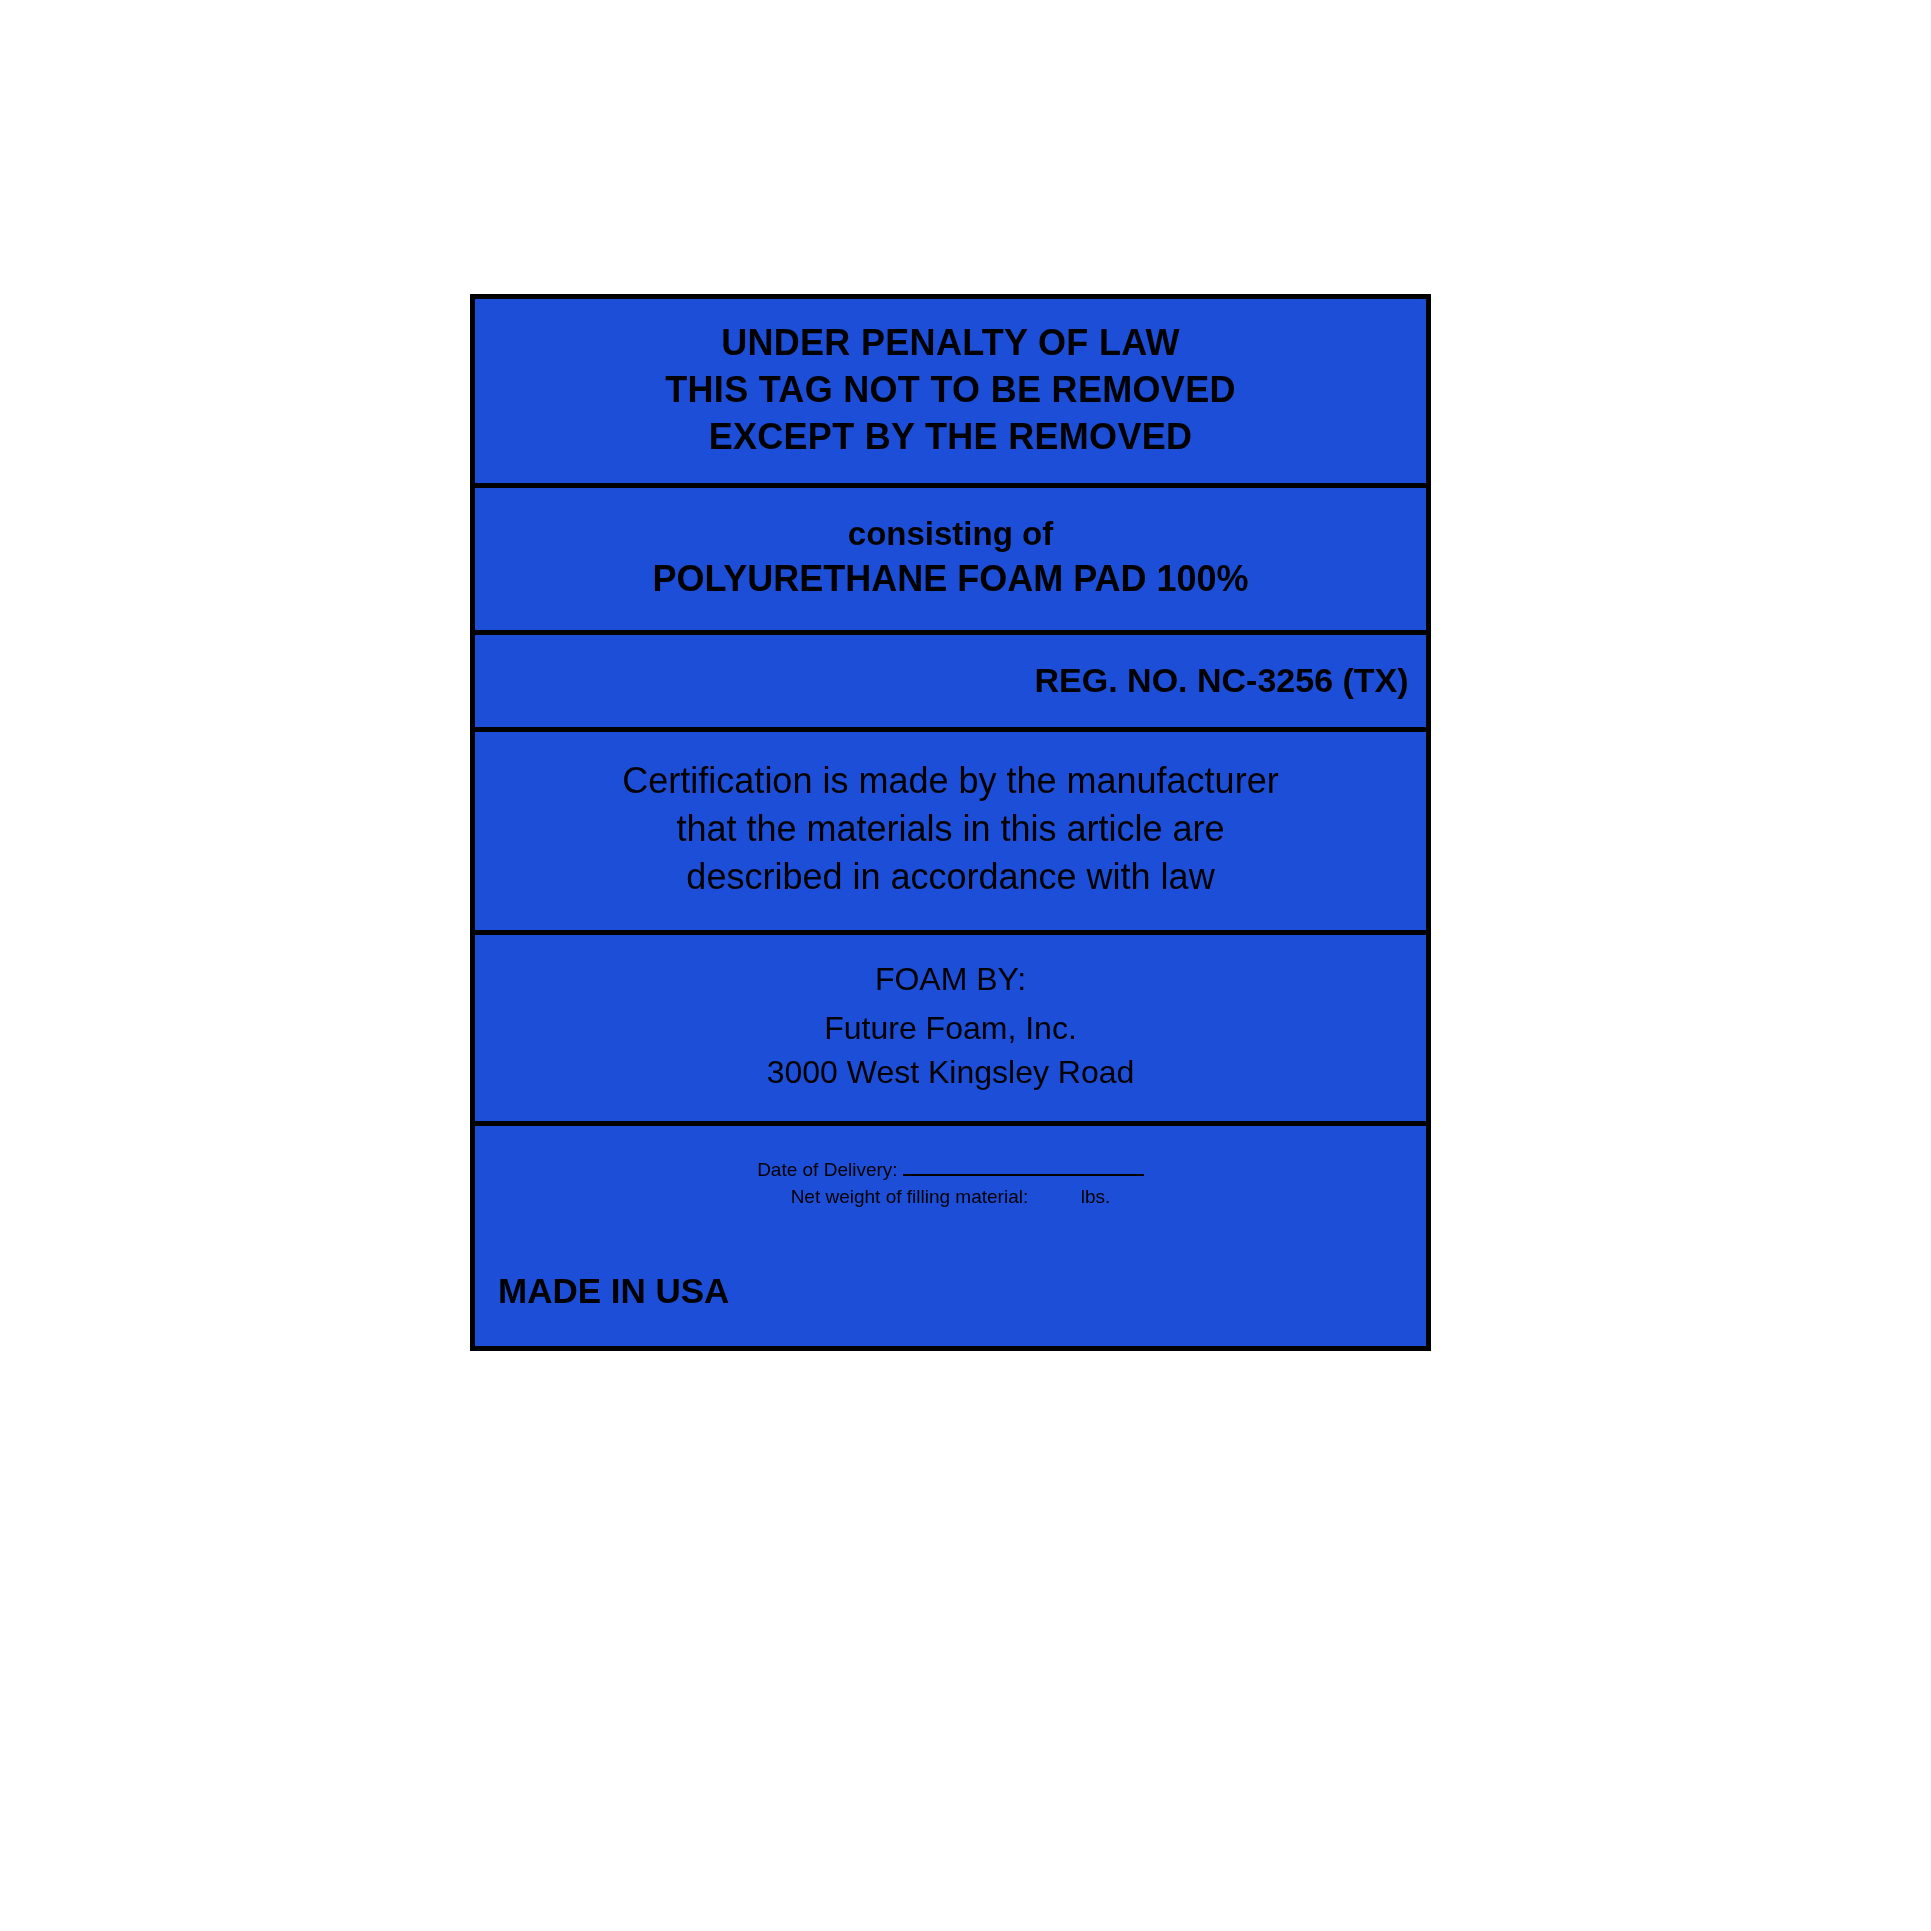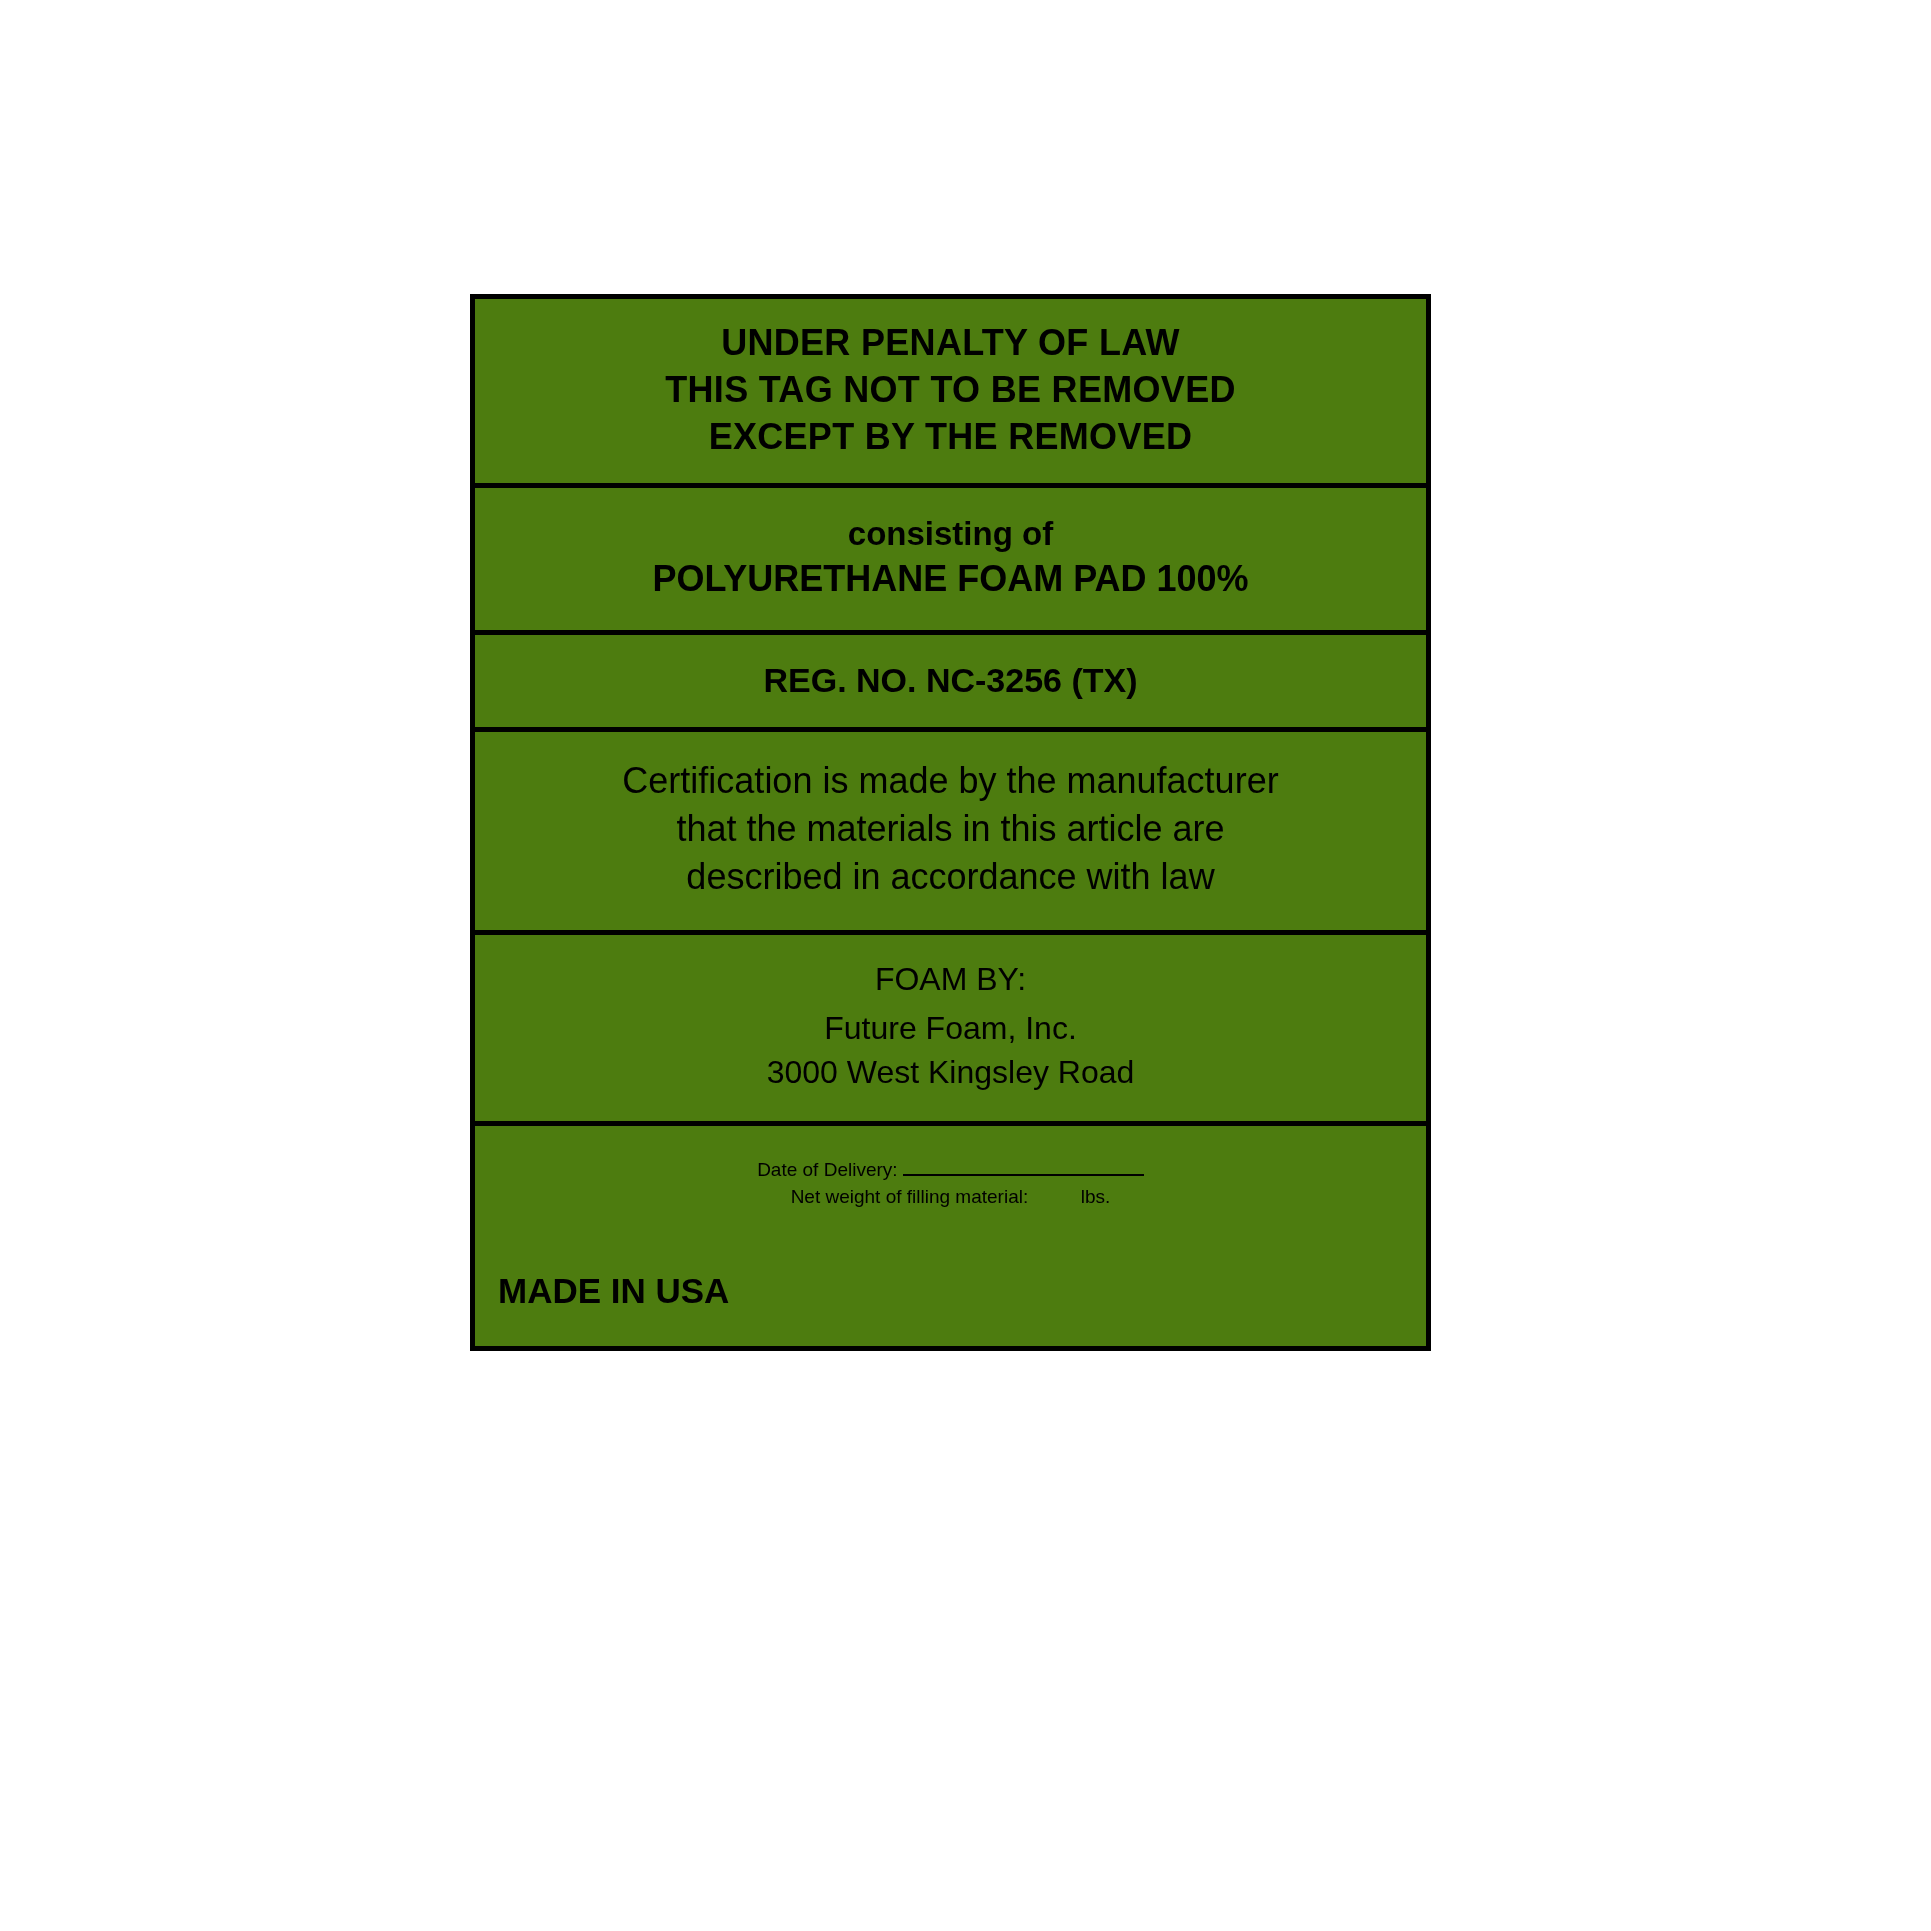--- a/index.html
+++ b/index.html
@@ -15,21 +15,21 @@
     position: relative;
   }
 
   .law-tag {
     position: absolute;
     left: 470px;
     top: 294px;
     width: 961px;
     border: 5.8px solid #000000;
     box-sizing: border-box;
-    background: #4d7c0f;
+    background: #1d4ed8;
   }
 
   .section {
     border-bottom: 5.8px solid #000000;
     box-sizing: border-box;
     padding: 13.5px 17.4px;
   }
   .section:last-child {
     border-bottom: none;
   }
@@ -66,20 +66,21 @@
   }
 
   
   .registration {
     padding-top: 23px;
     padding-bottom: 25px;
   }
   .registration .line {
     font-weight: bold;
     font-size: 34px;
+    text-align: right;
   }
 
   
   .certification {
     padding-top: 25px;
     padding-bottom: 29px;
   }
   .certification .line {
     font-weight: normal;
     font-size: 36px;

